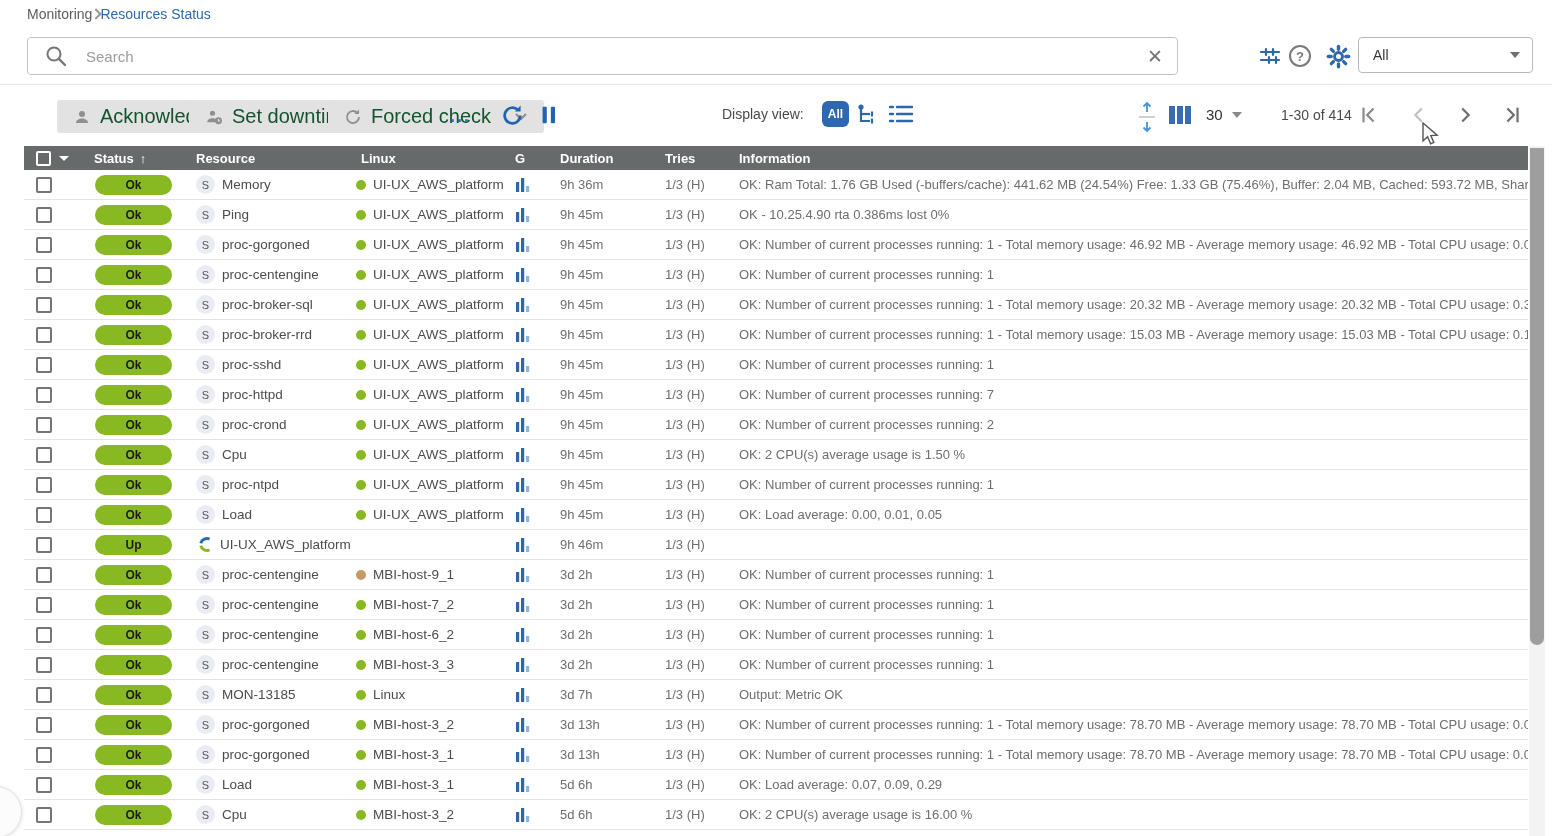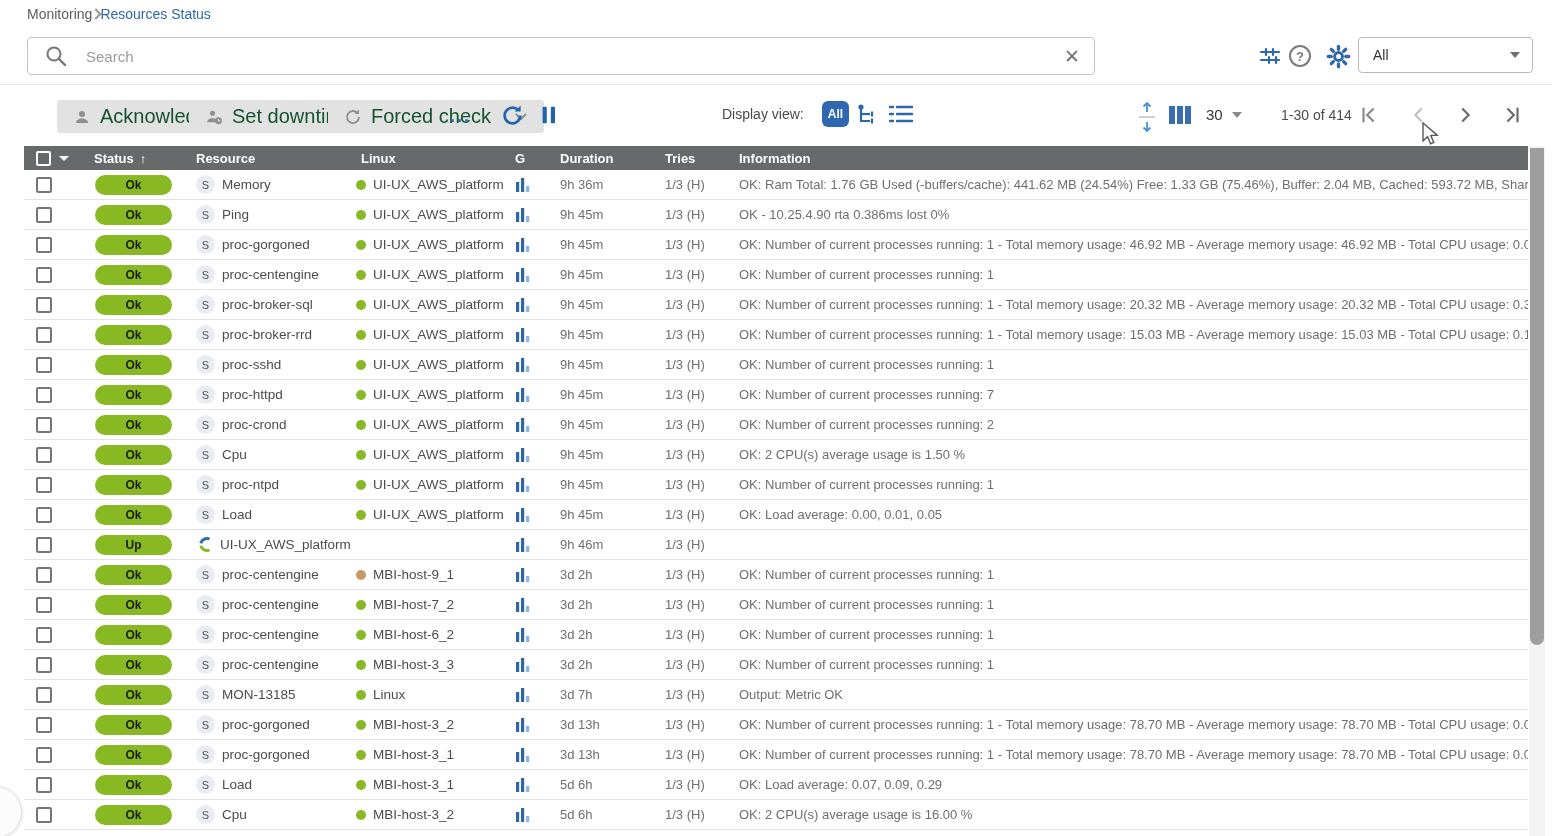--- a/index.html
+++ b/index.html
@@ -7,21 +7,21 @@
     font-family:"Liberation Sans", sans-serif; }
   .abs { position:absolute; }
 
   
   #breadcrumb { position:absolute; top:6px; left:27px; display:flex; align-items:center; font-size:14px; }
   #breadcrumb .crumb-root { color:#5c5c5c; cursor:pointer; }
   #breadcrumb .crumb-current { color:#2e68aa; cursor:pointer; }
   .chev { width:8px; height:8px; border-right:2px solid #9a9a9a; border-top:2px solid #9a9a9a; transform:rotate(45deg); display:inline-block; }
 
   
-  #search-bar { position:absolute; top:37px; left:27px; width:1068px; height:38px;
+  #search-bar { position:absolute; top:37px; left:27px; width:1151px; height:38px;
     border:1px solid #c4c4c4; border-radius:4px; display:flex; align-items:center; background:#fff; }
   #search-bar svg.mag { margin-left:16px; }
   #search-input { border:none; outline:none; flex:1; font-size:15px; color:#333; margin-left:18px; font-family:inherit; }
   #search-input::placeholder { color:#9b9b9b; }
   #clear-search { margin-right:14px; font-size:19px; color:#757575; cursor:pointer; line-height:1; }
   .top-icon { position:absolute; top:44px; cursor:pointer; }
   #filter-select { position:absolute; top:37px; left:1358px; width:175px; height:36px;
     border:1px solid #b9b9b9; border-radius:4px; display:flex; align-items:center;
     justify-content:space-between; padding:0 12px 0 14px; font-size:14px; color:#333; cursor:pointer; background:#fff; }
   .caret-down { width:0; height:0; border-left:5px solid transparent; border-right:5px solid transparent; border-top:6px solid #6e6e6e; display:inline-block; }

